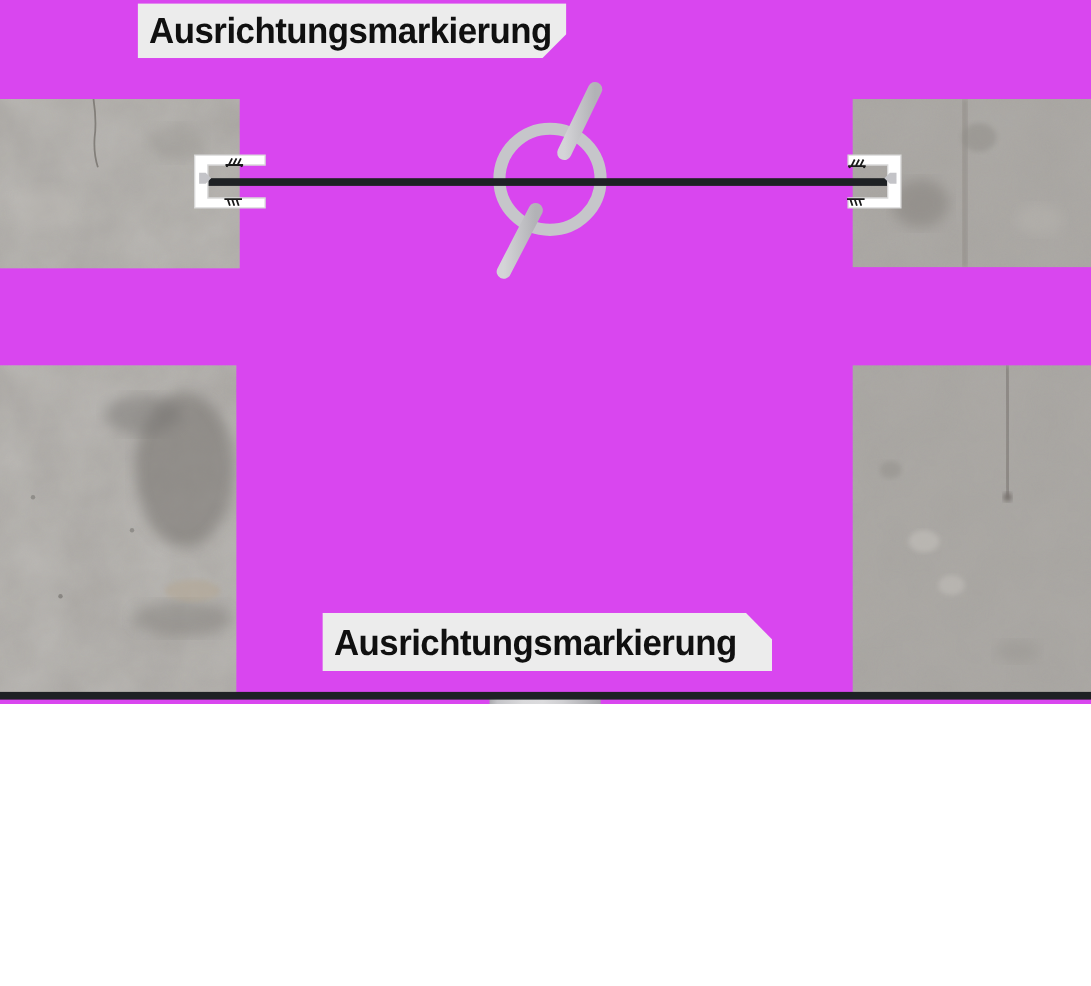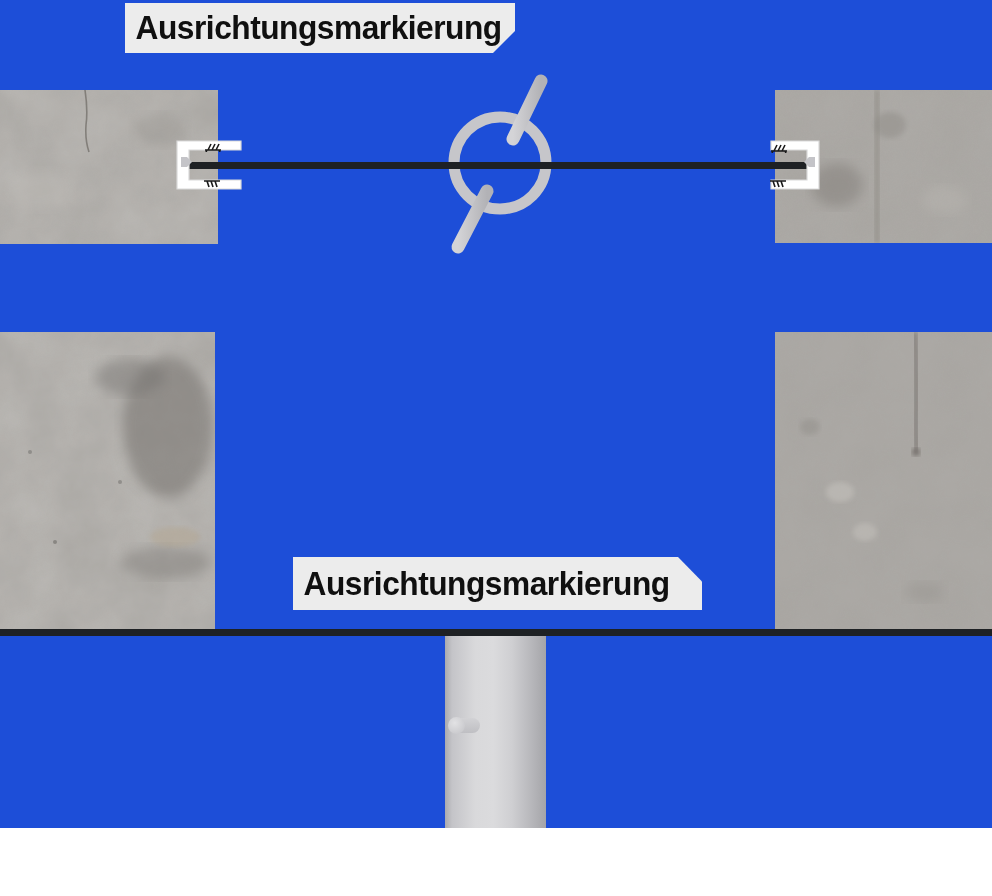--- a/index.html
+++ b/index.html
@@ -1,17 +1,17 @@
 <!DOCTYPE html>
 <html style="--label_bg: #ececec; --label_text: #101010; --line_color: #1e2124; --concrete_base: #a9a6a2; --ring_gray: #c6c6ca; --rod_gray: #c4c4c8; --bracket_white: #ffffff; --bracket_border: #d9d9d9; --pole_light: #dbdbdd; --pole_dark: #a4a4a8;"><head>
 <meta charset="utf-8">
 <style>
   html,body{margin:0;padding:0;background:#ffffff;}
   .canvas{
-    position:relative;width:992px;height:828px;background:#1d4ed8;overflow:hidden;
+    position:relative;width:992px;height:640px;background:#d946ef;overflow:hidden;
     font-family:"Liberation Sans","DejaVu Sans",sans-serif;
     text-align:right;
   }
   svg.concrete{position:absolute;display:block;}
   .callout{
     position:absolute;background:var(--label_bg,#ececec);
     display:flex;align-items:center;
     font-weight:bold;font-size:33px;color:var(--label_text,#101010);
     letter-spacing:-0.5px;white-space:nowrap;
   }

